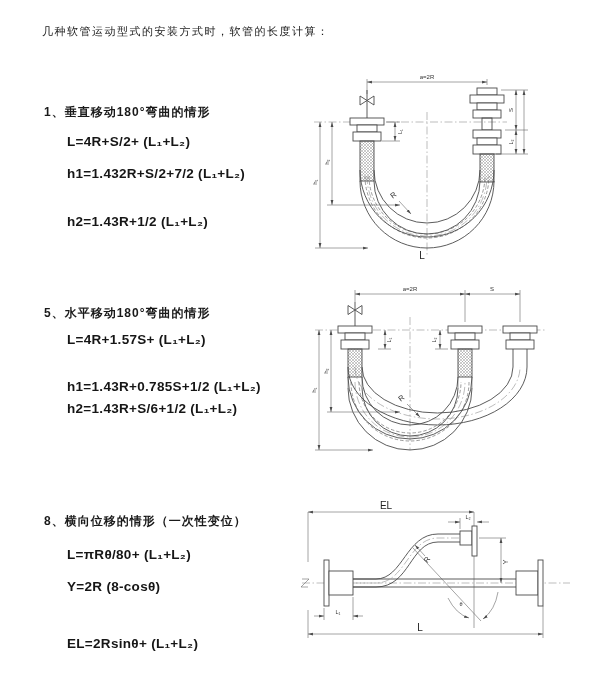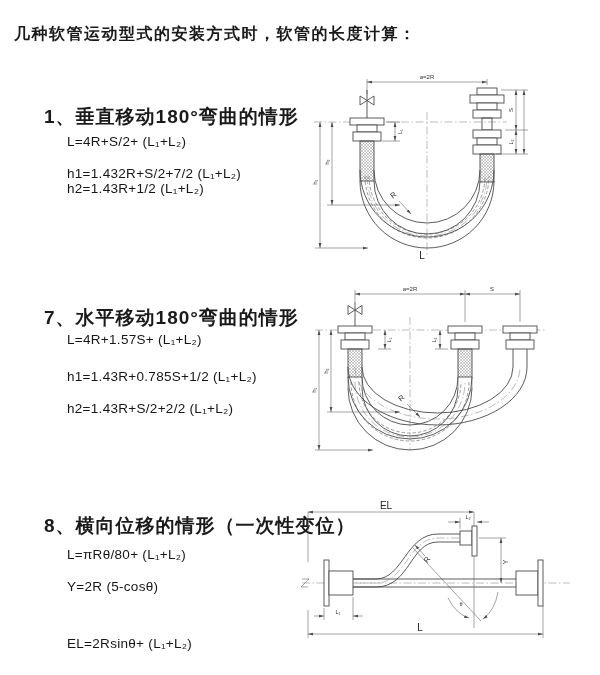--- a/index.html
+++ b/index.html
@@ -5,30 +5,30 @@
   html,body { margin:0; padding:0; }
   body {
     width:600px; height:675px;
     background:#ffffff;
     font-family:"Liberation Sans", sans-serif;
     color:#1a1a1a;
     position:relative;
     overflow:hidden;
   }
   .page-title {
-    position:absolute; left:14px; top:24px;
-    font-size:16px; font-weight:700; letter-spacing:1.5px;
+    position:absolute; left:42px; top:24px;
+    font-size:11px; font-weight:400; letter-spacing:1.5px;
   }
   .sec-heading {
     position:absolute; left:44px;
-    font-size:19px; font-weight:700; letter-spacing:1px;
+    font-size:12px; font-weight:700; letter-spacing:1px;
   }
   .formula {
     position:absolute; left:67px;
-    font-size:13.5px; font-weight:400; letter-spacing:.3px;
+    font-size:13.5px; font-weight:700; letter-spacing:.3px;
     color:#161616;
   }
   svg { position:absolute; }
   .ln   { fill:none; stroke:#4a4a4a; stroke-width:.9; }
   .fit  { fill:#ffffff; stroke:#4a4a4a; stroke-width:.9; }
   .thin { fill:none; stroke:#5a5a5a; stroke-width:.55; }
   .cl   { fill:none; stroke:#787878; stroke-width:.5; stroke-dasharray:8,2.5,1.5,2.5; }
   .dsh  { fill:none; stroke:#5a5a5a; stroke-width:.6; stroke-dasharray:3.5,2; }
   svg text { fill:#333; font-family:"Liberation Sans", sans-serif; }
   .dim { font-size:6px; }
@@ -37,21 +37,21 @@
   .big { font-size:10px; fill:#222; }
 </style>
 </head>
 <body>
 
 <div class="page-title">几种软管运动型式的安装方式时，软管的长度计算：</div>
 
 <div class="sec-heading" style="top:104px">1、垂直移动180°弯曲的情形</div>
 <div class="formula" style="top:134px">L=4R+S/2+ (L₁+L₂)</div>
 <div class="formula" style="top:166px">h1=1.432R+S/2+7/2 (L₁+L₂)</div>
-<div class="formula" style="top:181px">h2=1.43R+1/2 (L₁+L₂)</div>
+<div class="formula" style="top:214px">h2=1.43R+1/2 (L₁+L₂)</div>
 
 <svg style="left:302px;top:70px" width="250" height="192" viewBox="0 0 250 192">
   <defs>
     <marker id="a1" viewBox="0 0 9 7" refX="9" refY="3.5" markerWidth="9" markerHeight="7" orient="auto-start-reverse">
       <path d="M0,1 L9,3.5 L0,6 z" fill="#4a4a4a"></path>
     </marker>
     <pattern id="hz1" width="3" height="3" patternUnits="userSpaceOnUse">
       <path d="M0,3 L3,0 M0,0 L3,3" stroke="#8a8a8a" stroke-width="0.45" fill="none"></path>
     </pattern>
   </defs>
@@ -111,24 +111,24 @@
   <line class="thin" x1="30" y1="52" x2="30" y2="135" marker-start="url(#a1)" marker-end="url(#a1)"></line>
   <line class="thin" x1="25" y1="135" x2="98" y2="135" marker-end="url(#a1)"></line>
   <text class="dimS" transform="translate(27,92) rotate(-90)" text-anchor="middle">h₂</text>
 
   <text class="mid" transform="translate(93,127) rotate(-38)" text-anchor="middle">R</text>
   <line class="thin" x1="97" y1="131" x2="109" y2="144" marker-end="url(#a1)"></line>
 
   <text class="big" x="120" y="189" text-anchor="middle">L</text>
 </svg>
 
-<div class="sec-heading" style="top:305px">7、水平移动180°弯曲的情形</div>
+<div class="sec-heading" style="top:305px">5、水平移动180°弯曲的情形</div>
 <div class="formula" style="top:332px">L=4R+1.57S+ (L₁+L₂)</div>
-<div class="formula" style="top:369px">h1=1.43R+0.785S+1/2 (L₁+L₂)</div>
-<div class="formula" style="top:401px">h2=1.43R+S/2+2/2 (L₁+L₂)</div>
+<div class="formula" style="top:379px">h1=1.43R+0.785S+1/2 (L₁+L₂)</div>
+<div class="formula" style="top:401px">h2=1.43R+S/6+1/2 (L₁+L₂)</div>
 
 <svg style="left:305px;top:282px" width="250" height="172" viewBox="0 0 250 172">
   <defs>
     <marker id="a2" viewBox="0 0 9 7" refX="9" refY="3.5" markerWidth="9" markerHeight="7" orient="auto-start-reverse">
       <path d="M0,1 L9,3.5 L0,6 z" fill="#4a4a4a"></path>
     </marker>
     <pattern id="hz2" width="3" height="3" patternUnits="userSpaceOnUse">
       <path d="M0,3 L3,0 M0,0 L3,3" stroke="#8a8a8a" stroke-width="0.45" fill="none"></path>
     </pattern>
   </defs>
@@ -193,21 +193,21 @@
   <line class="thin" x1="26" y1="48" x2="26" y2="130" marker-start="url(#a2)" marker-end="url(#a2)"></line>
   <line class="thin" x1="22" y1="130" x2="95" y2="130" marker-end="url(#a2)"></line>
   <text class="dimS" transform="translate(23,89) rotate(-90)" text-anchor="middle">h₂</text>
 
   <text class="mid" transform="translate(98,118) rotate(-38)" text-anchor="middle">R</text>
   <line class="thin" x1="102" y1="122" x2="115" y2="135" marker-end="url(#a2)"></line>
 </svg>
 
 <div class="sec-heading" style="top:513px">8、横向位移的情形（一次性变位）</div>
 <div class="formula" style="top:547px">L=πRθ/80+ (L₁+L₂)</div>
-<div class="formula" style="top:579px">Y=2R (5-cosθ)</div>
+<div class="formula" style="top:579px">Y=2R (8-cosθ)</div>
 <div class="formula" style="top:636px">EL=2Rsinθ+ (L₁+L₂)</div>
 
 <svg style="left:298px;top:498px" width="285" height="150" viewBox="0 0 285 150">
   <defs>
     <marker id="a3" viewBox="0 0 9 7" refX="9" refY="3.5" markerWidth="9" markerHeight="7" orient="auto-start-reverse">
       <path d="M0,1 L9,3.5 L0,6 z" fill="#4a4a4a"></path>
     </marker>
   </defs>
 
   <line class="cl" x1="4" y1="85" x2="272" y2="85"></line>

